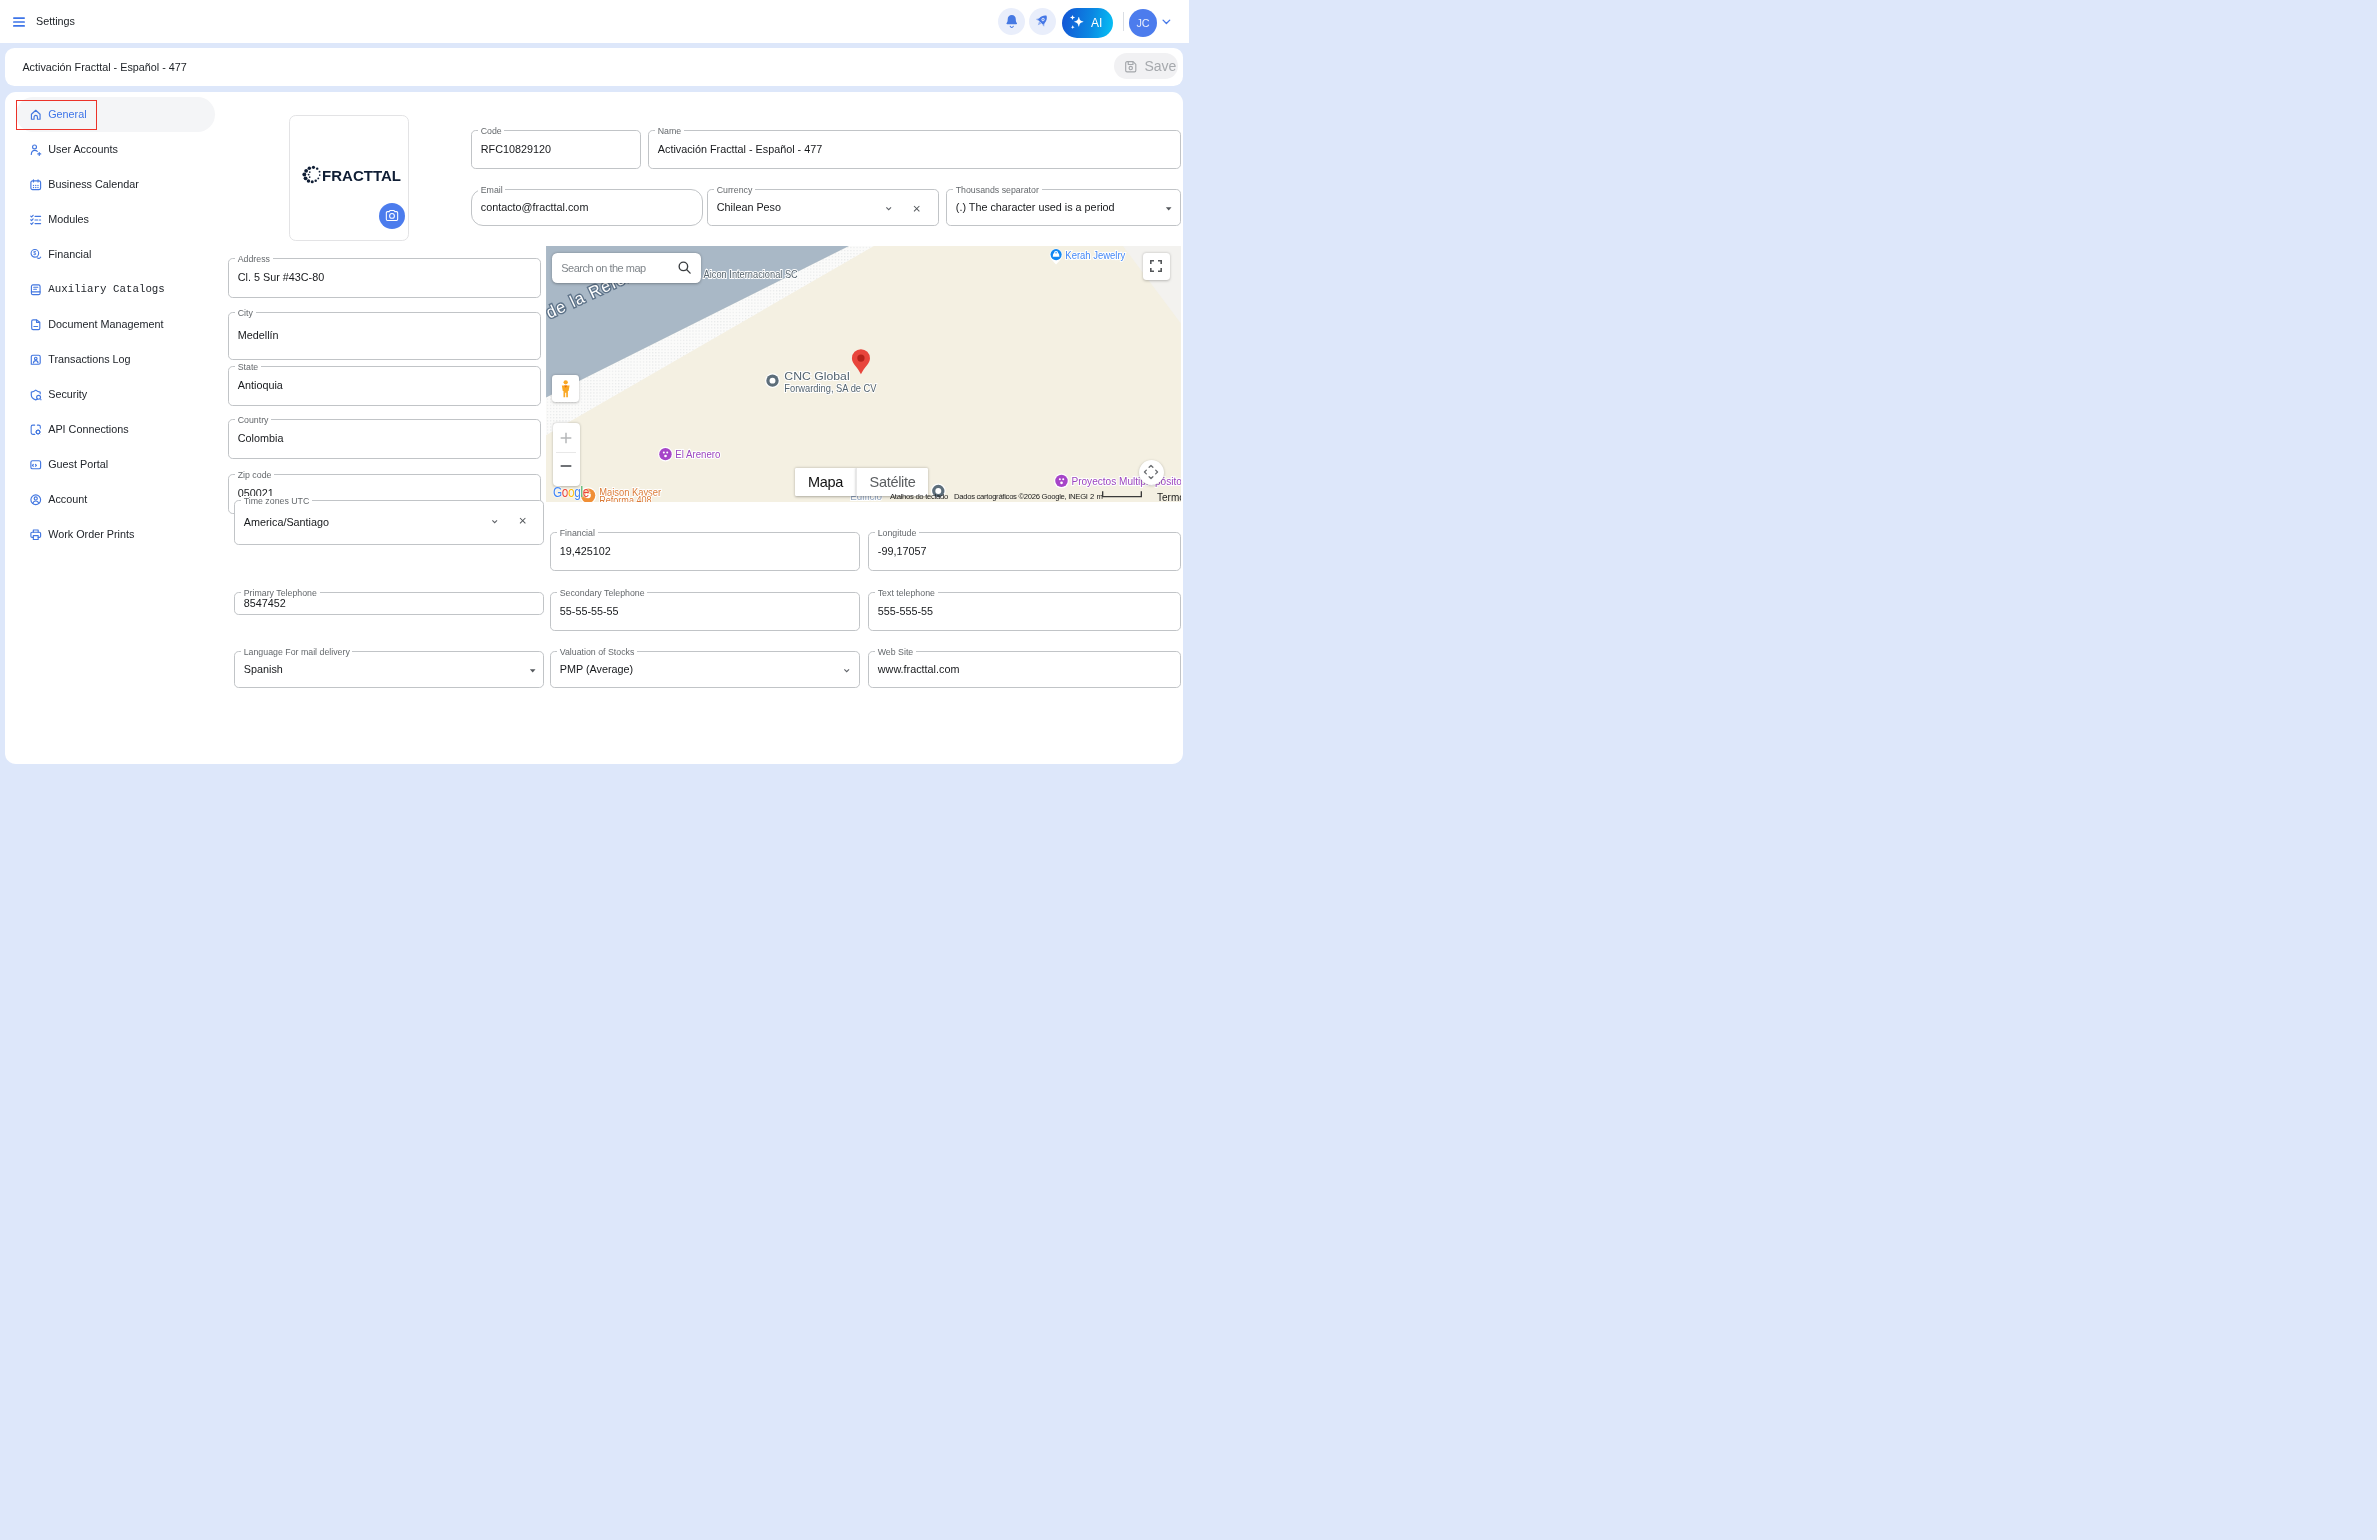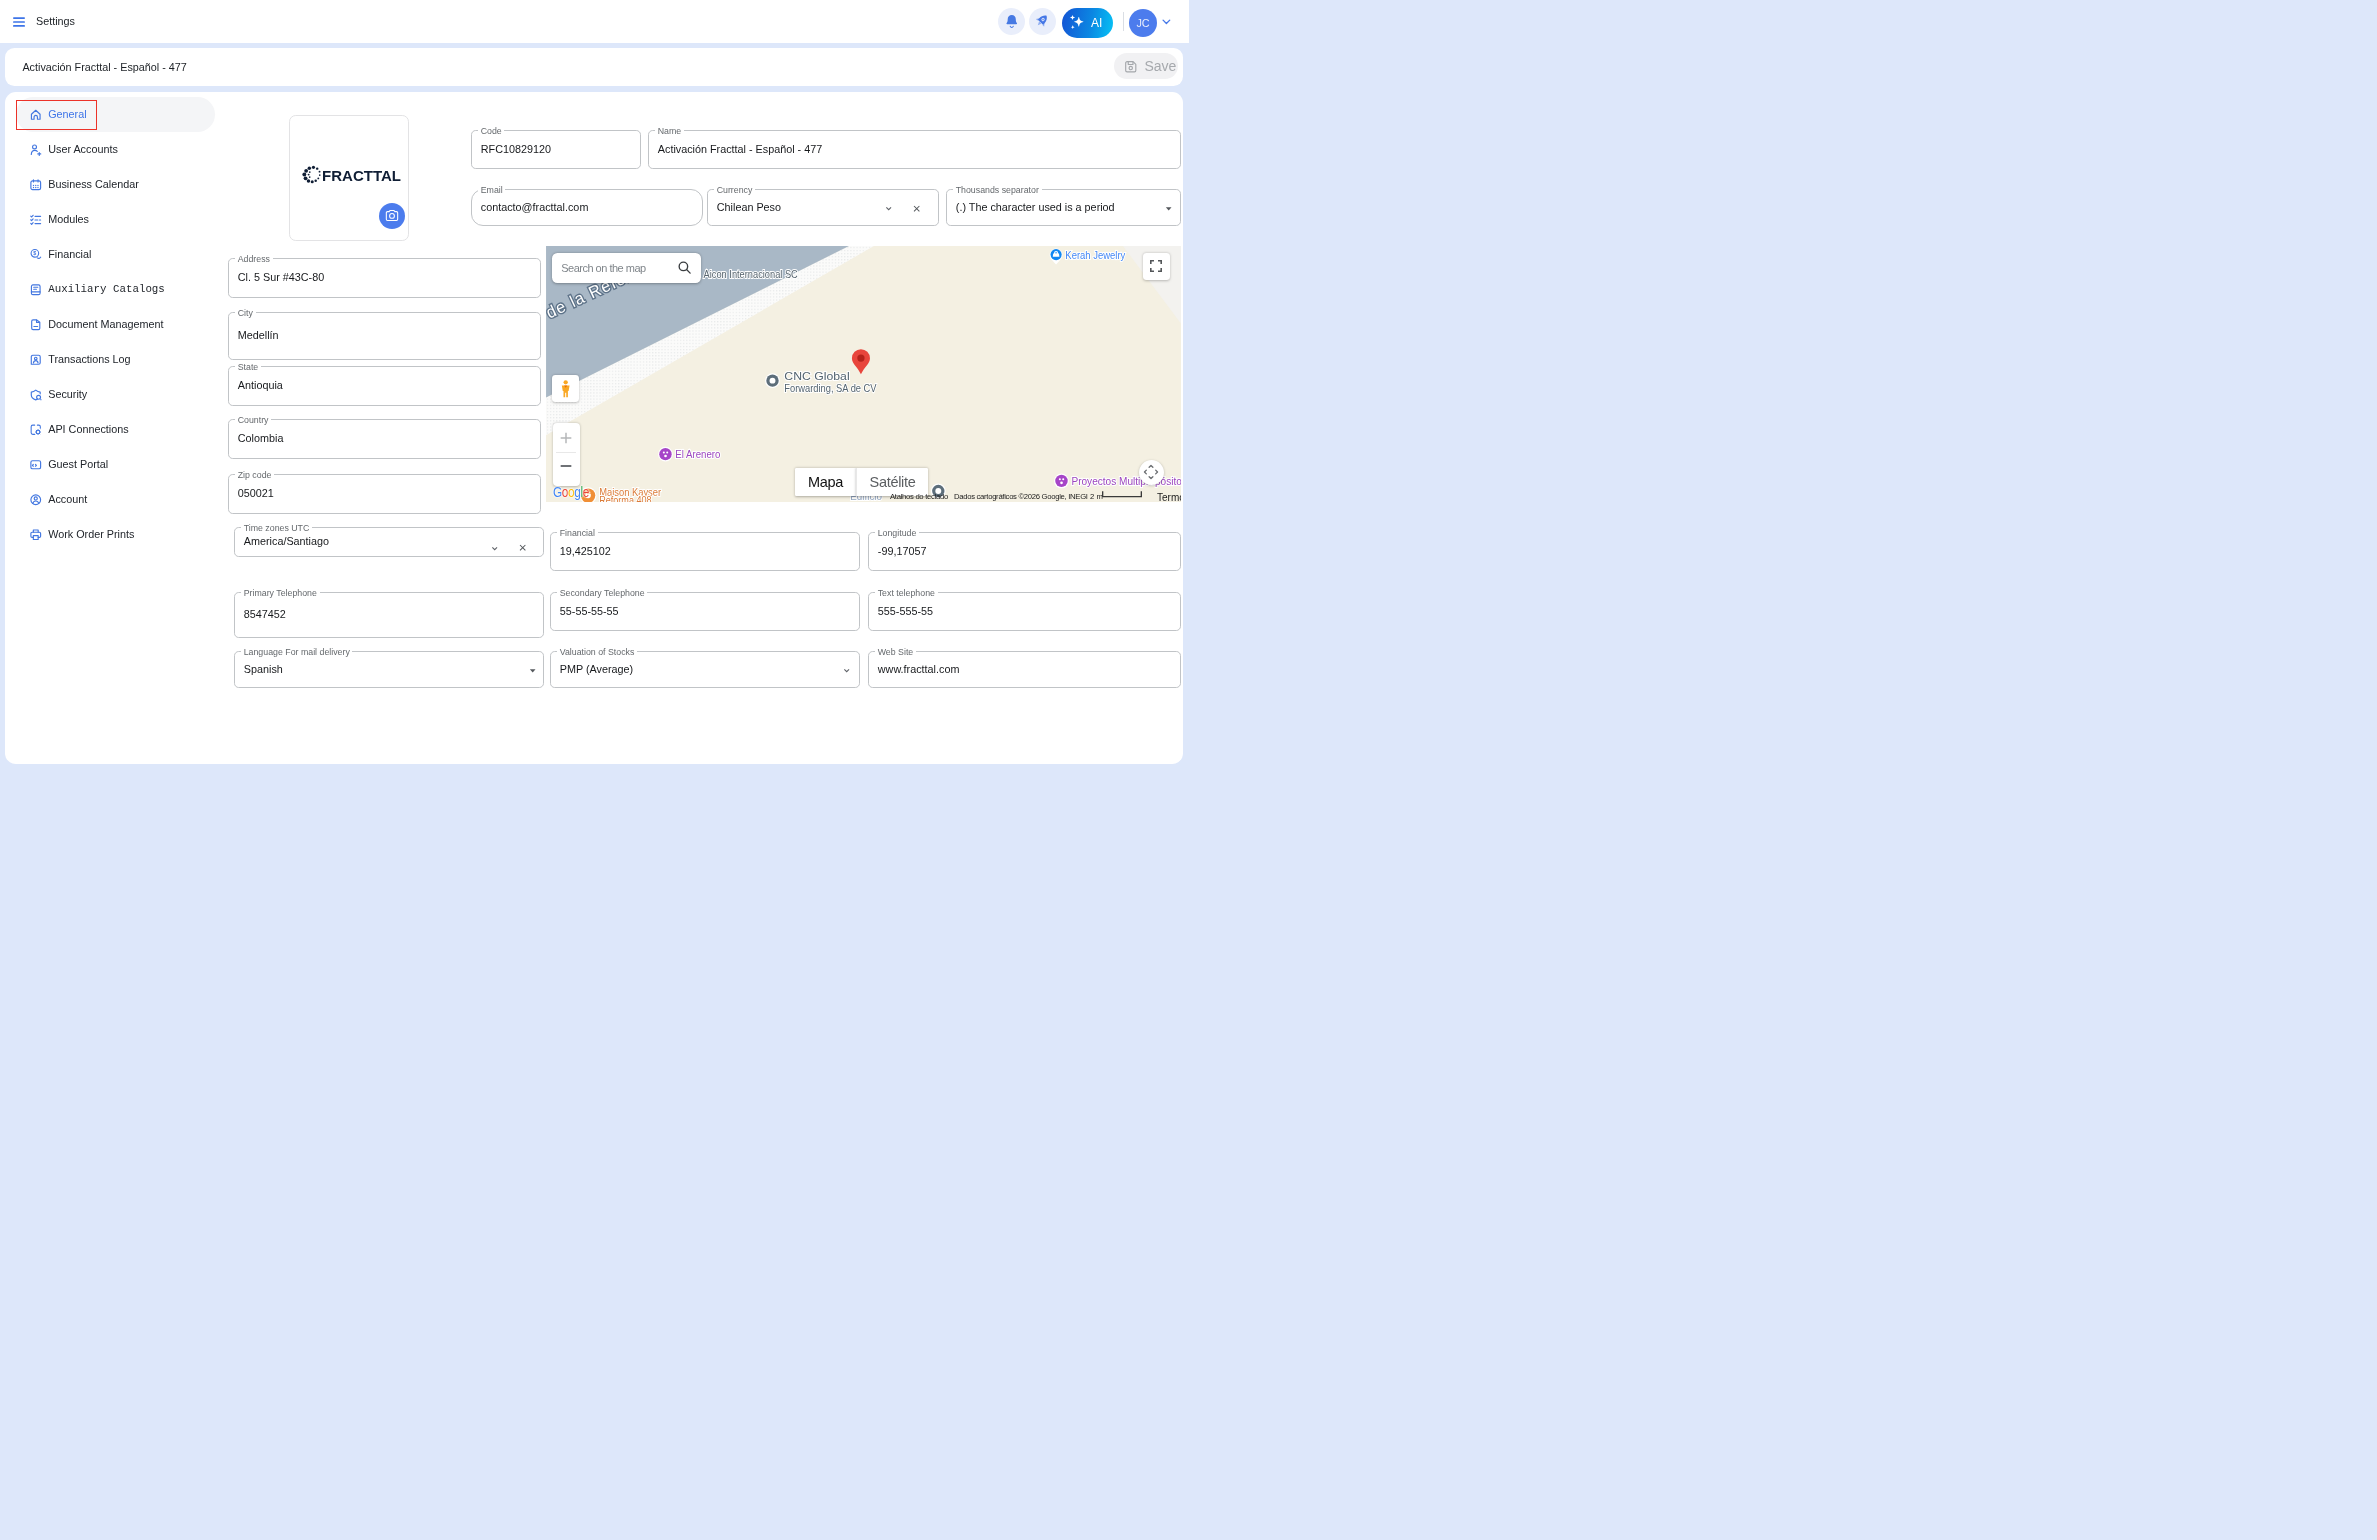--- a/index.html
+++ b/index.html
@@ -289,39 +289,39 @@
       <span class="vl">Antioquia</span>
     </div>
   <div class="fld" style="left:228px;top:419px;width:313px;height:40px;">
       <span class="lb">Country</span>
       <span class="vl">Colombia</span>
     </div>
   <div class="fld" style="left:228px;top:474px;width:313px;height:40px;">
       <span class="lb">Zip code</span>
       <span class="vl">050021</span>
     </div>
-  <div class="fld" style="left:234px;top:527px;width:310px;height:30px;text-align:center;">
+  <div class="fld" style="left:234px;top:500px;width:310px;height:45px;text-align:center;">
       <span class="lb">Time zones UTC</span>
       <span class="vl">America/Santiago</span>
     <svg class="chev" style="left:255px;top:15.5px" viewBox="0 0 14 14">
         <path fill="none" stroke="#5f6368" stroke-width="1.6" d="M3.5 5 7 8.5 10.5 5"></path>
       </svg>
     <svg class="chev" style="left:283px;top:15px" viewBox="0 0 14 14">
         <path fill="none" stroke="#54585c" stroke-width="1.5" d="M3 3l8 8M11 3l-8 8"></path>
       </svg>
   </div>
   <div class="fld" style="left:550px;top:532px;width:310px;height:39px;">
       <span class="lb">Financial</span>
       <span class="vl">19,425102</span>
     </div>
   <div class="fld" style="left:868px;top:532px;width:313px;height:39px;">
       <span class="lb">Longitude</span>
       <span class="vl">-99,17057</span>
     </div>
-  <div class="fld" style="left:234px;top:592px;width:310px;height:46px;padding-left:21px;">
+  <div class="fld" style="left:234px;top:592px;width:310px;height:23px;padding-left:21px;">
       <span class="lb">Primary Telephone</span>
       <span class="vl">8547452</span>
     </div>
   <div class="fld" style="left:550px;top:592px;width:310px;height:39px;">
       <span class="lb">Secondary Telephone</span>
       <span class="vl">55-55-55-55</span>
     </div>
   <div class="fld" style="left:868px;top:592px;width:313px;height:39px;">
       <span class="lb">Text telephone</span>
       <span class="vl">555-555-55</span>

